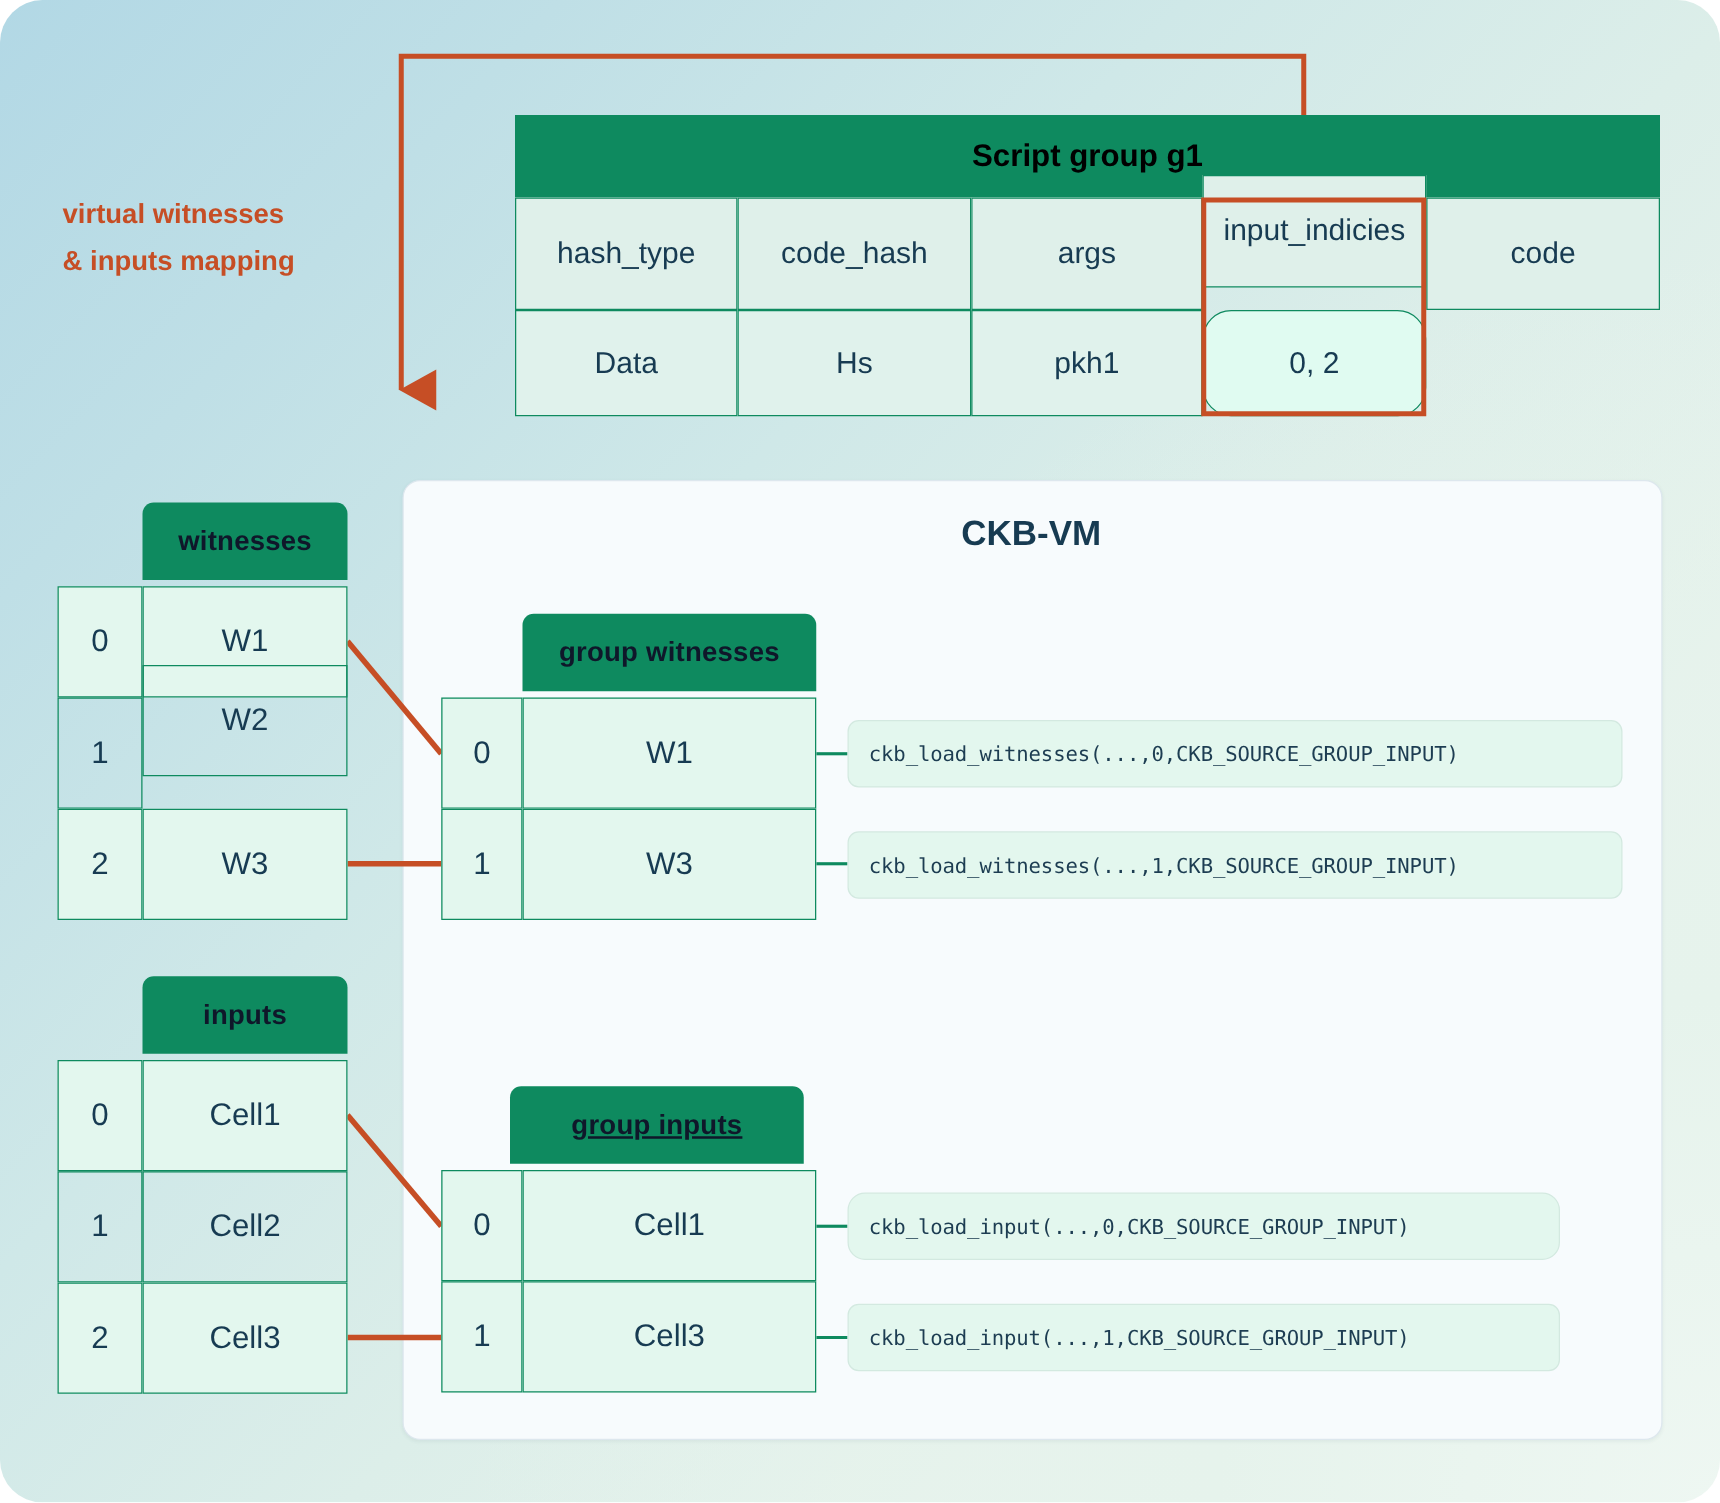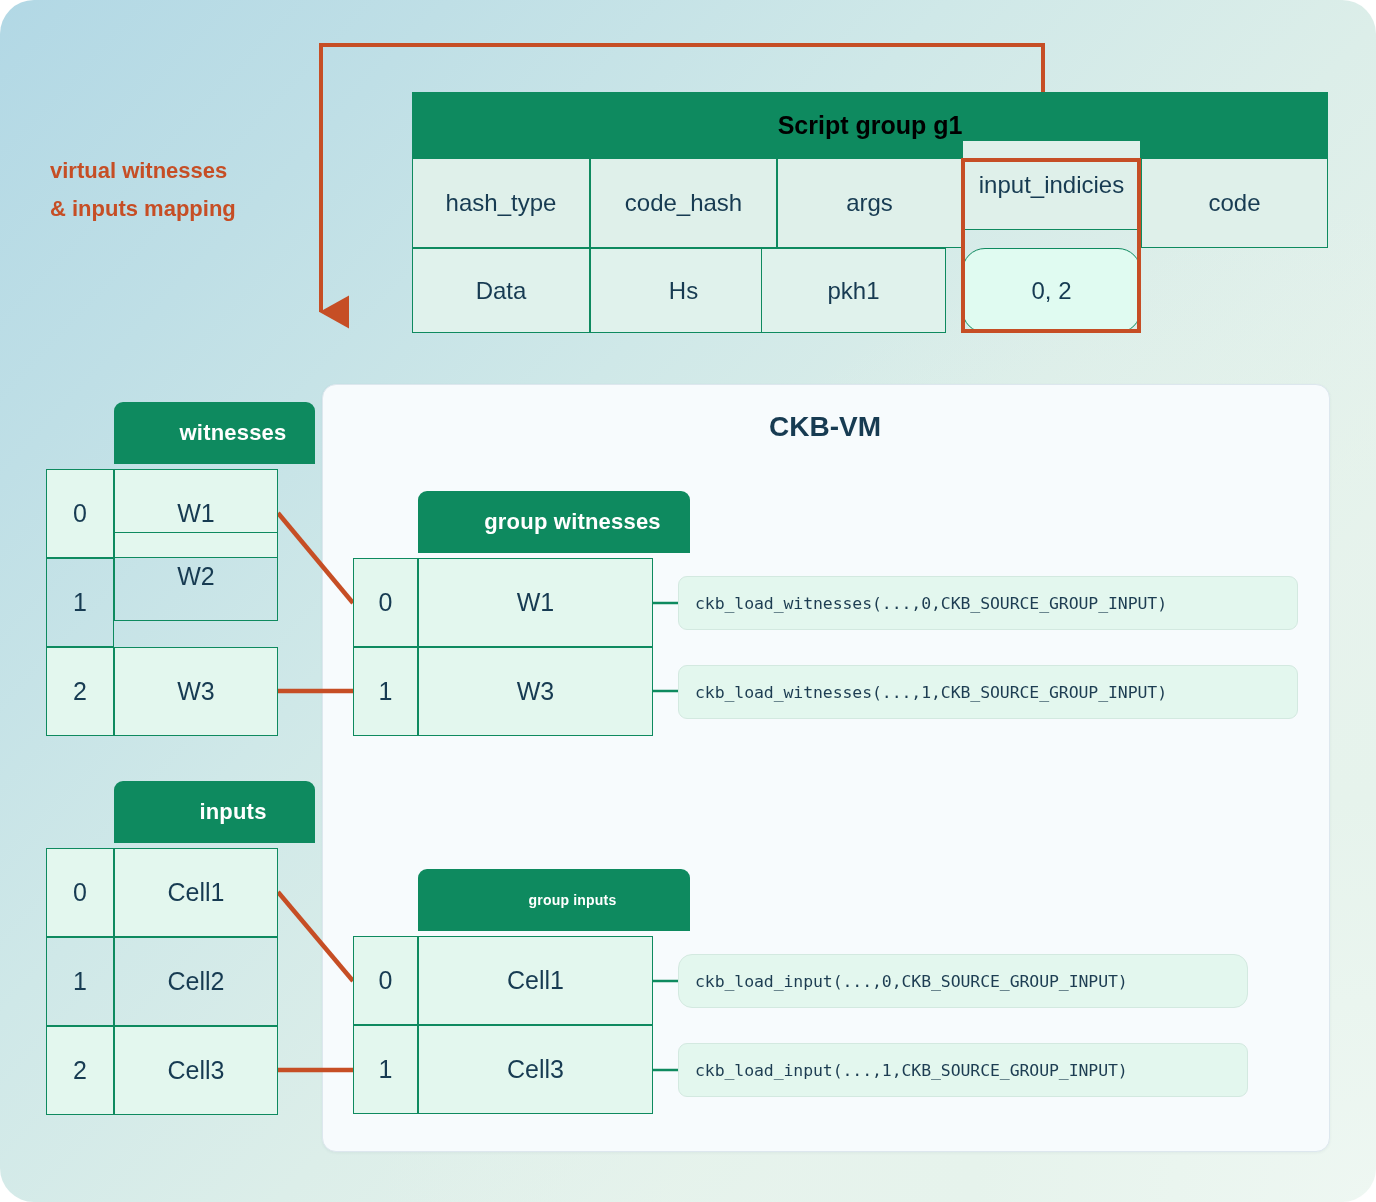--- a/index.html
+++ b/index.html
@@ -14,26 +14,25 @@
     width:1376px;height:1202px;
     border-radius:34px;
     background:
       radial-gradient(circle at 100% 100%, #eef7f2 0%, #e6f3ec 22%, rgba(230,243,236,0) 55%),
       linear-gradient(133deg, #b2d8e5 0%, #bfdfe6 18%, #cfe8e8 38%, #dceee9 56%, #e6f2ec 74%, #edf6f1 100%);
     overflow:hidden;
   }
   .tbl-cap{
     position:absolute;
     background:#0e8a5f;
-    color:#ffffff;
+    color:#0f172a;
     font-weight:bold;
     display:flex;align-items:center;justify-content:center;
     border-radius:9px 9px 0 0;
     letter-spacing:.2px;
-    padding-left:37px;
   }
   .cell{
     position:absolute;
     box-sizing:border-box;
     border:1.6px solid #0e8a5f;
     display:flex;align-items:center;justify-content:center;
     color:#173b52;
     background:#e3f7ee;
   }
   .cell.hdr{background:#dff0ea;}
@@ -118,21 +117,21 @@
   <div id="sg-title">Script group g1</div>
 
   <div class="cell hdr sg-c" style="left:412px;top:158px;width:178px;height:90px;">hash_type</div>
   <div class="cell hdr sg-c" style="left:777px;top:158px;width:185px;height:90px;">args</div>
   <div class="cell hdr sg-c" style="left:590px;top:158px;width:187px;height:90px;">code_hash</div>
   <div class="cell hdr sg-c" style="left:962px;top:140px;width:179px;height:90px;">input_indicies</div>
   <div class="cell hdr sg-c" style="left:1141px;top:158px;width:187px;height:90px;">code</div>
 
   <div class="cell sg-c" style="left:412px;top:248px;width:178px;height:85px;background:#e0f2ec;">Data</div>
   <div class="cell sg-c" style="left:590px;top:248px;width:187px;height:85px;background:#e0f2ec;">Hs</div>
-  <div class="cell sg-c" style="left:761px;top:248px;width:185px;height:85px;background:#e0f2ec;">pkh1</div>
+  <div class="cell sg-c" style="left:777px;top:248px;width:185px;height:85px;background:#e0f2ec;">pkh1</div>
   <div class="cell sg-c bright" style="left:962px;top:248px;width:179px;height:85px;">0, 2</div>
 
   <div id="sg-hl"></div>
 
   <div id="vm-panel"></div>
   <div id="vm-title">CKB-VM</div>
 
   <svg id="wlinks" style="position:absolute;left:0;top:0;width:1376px;height:1202px;pointer-events:none;">
     <line x1="278" y1="513" x2="353" y2="603" stroke="#c64e25" stroke-width="4.5"></line>
     <line x1="278" y1="691" x2="353" y2="691" stroke="#c64e25" stroke-width="4.5"></line>
@@ -171,21 +170,21 @@
 
   <div class="cell" style="left:46px;top:848px;width:68px;height:89px;font-size:25px;">0</div>
   <div class="cell" style="left:114px;top:848px;width:164px;height:89px;font-size:25px;">Cell1</div>
 
   <div class="cell plain" style="left:46px;top:937px;width:68px;height:89px;font-size:25px;">1</div>
   <div class="cell plain" style="left:114px;top:937px;width:164px;height:89px;font-size:25px;">Cell2</div>
 
   <div class="cell" style="left:46px;top:1026px;width:68px;height:89px;font-size:25px;">2</div>
   <div class="cell" style="left:114px;top:1026px;width:164px;height:89px;font-size:25px;">Cell3</div>
 
-  <div class="tbl-cap" style="left:418px;top:869px;width:235px;height:62px;font-size:14px;">group inputs</div>
+  <div class="tbl-cap" style="left:408px;top:869px;width:235px;height:62px;font-size:22px;text-decoration:underline;">group inputs</div>
 
   <div class="cell" style="left:353px;top:936px;width:65px;height:89px;font-size:25px;">0</div>
   <div class="cell" style="left:418px;top:936px;width:235px;height:89px;font-size:25px;">Cell1</div>
 
   <div class="cell" style="left:353px;top:1025px;width:65px;height:89px;font-size:25px;">1</div>
   <div class="cell" style="left:418px;top:1025px;width:235px;height:89px;font-size:25px;">Cell3</div>
 
   <div class="code-pill" style="left:678px;top:954px;width:570px;height:54px;border-radius:14px;">ckb_load_input(...,0,CKB_SOURCE_GROUP_INPUT)</div>
   <div class="code-pill" style="left:678px;top:1043px;width:570px;height:54px;">ckb_load_input(...,1,CKB_SOURCE_GROUP_INPUT)</div>
 

